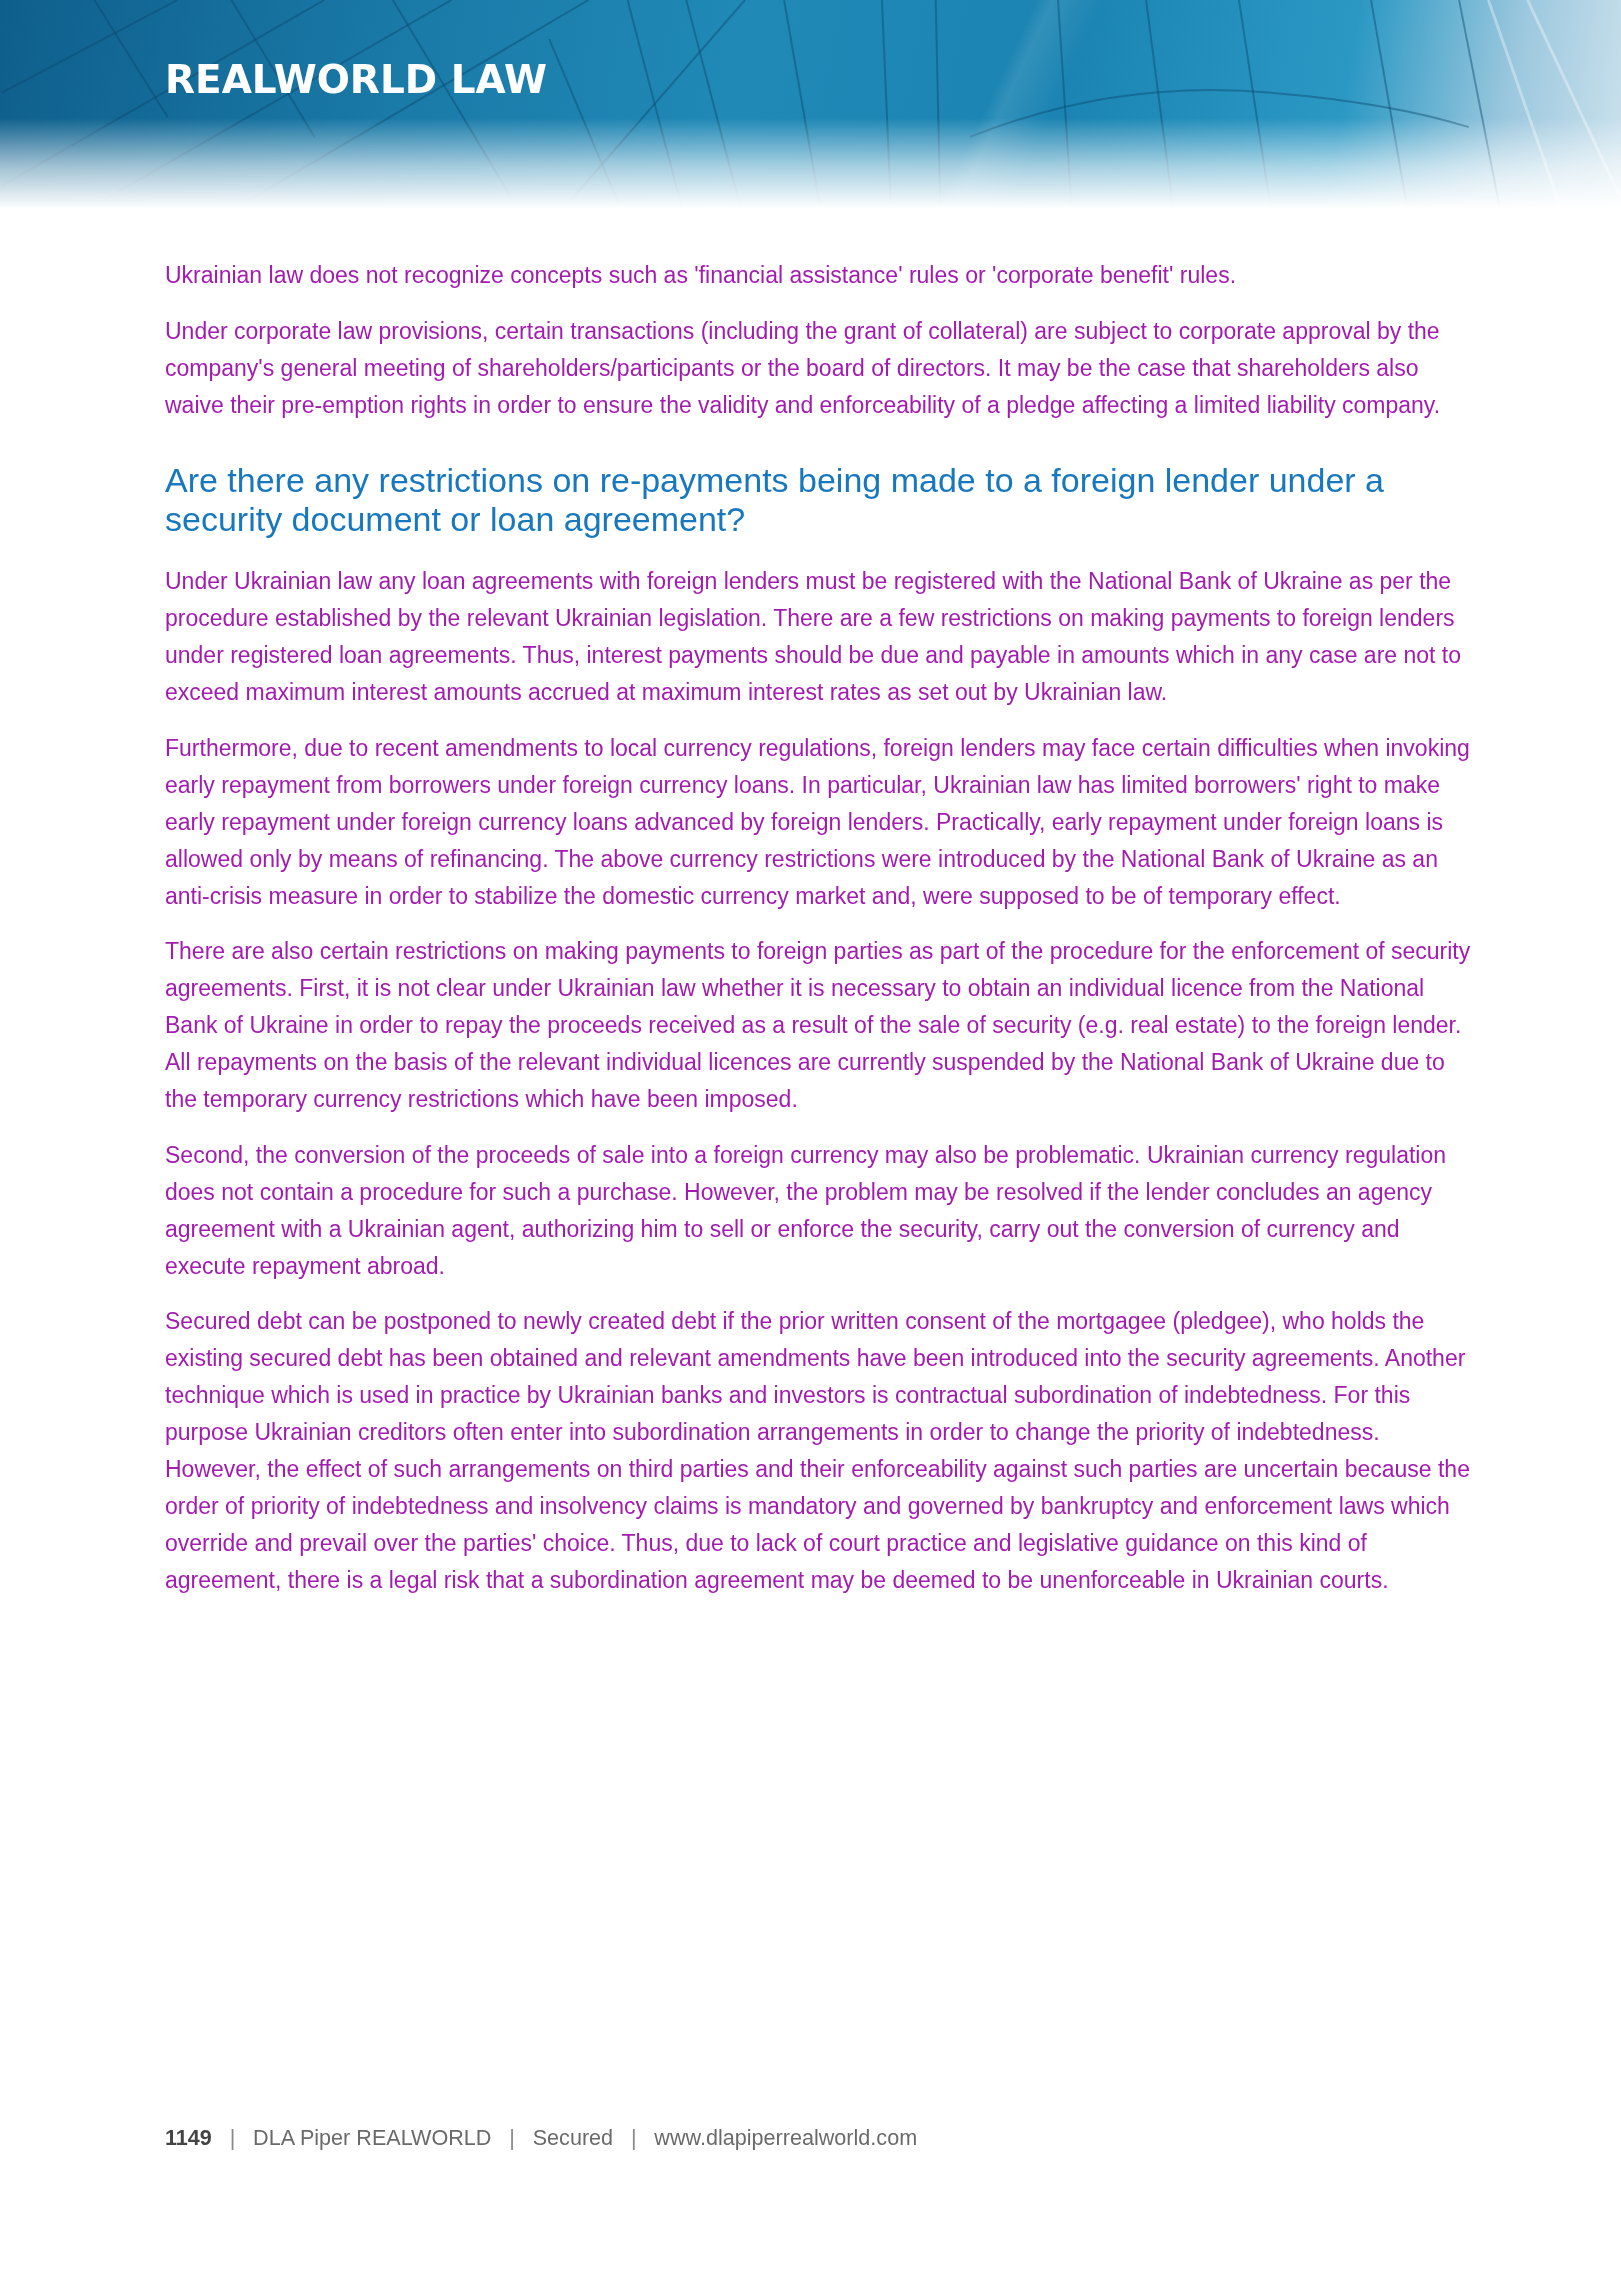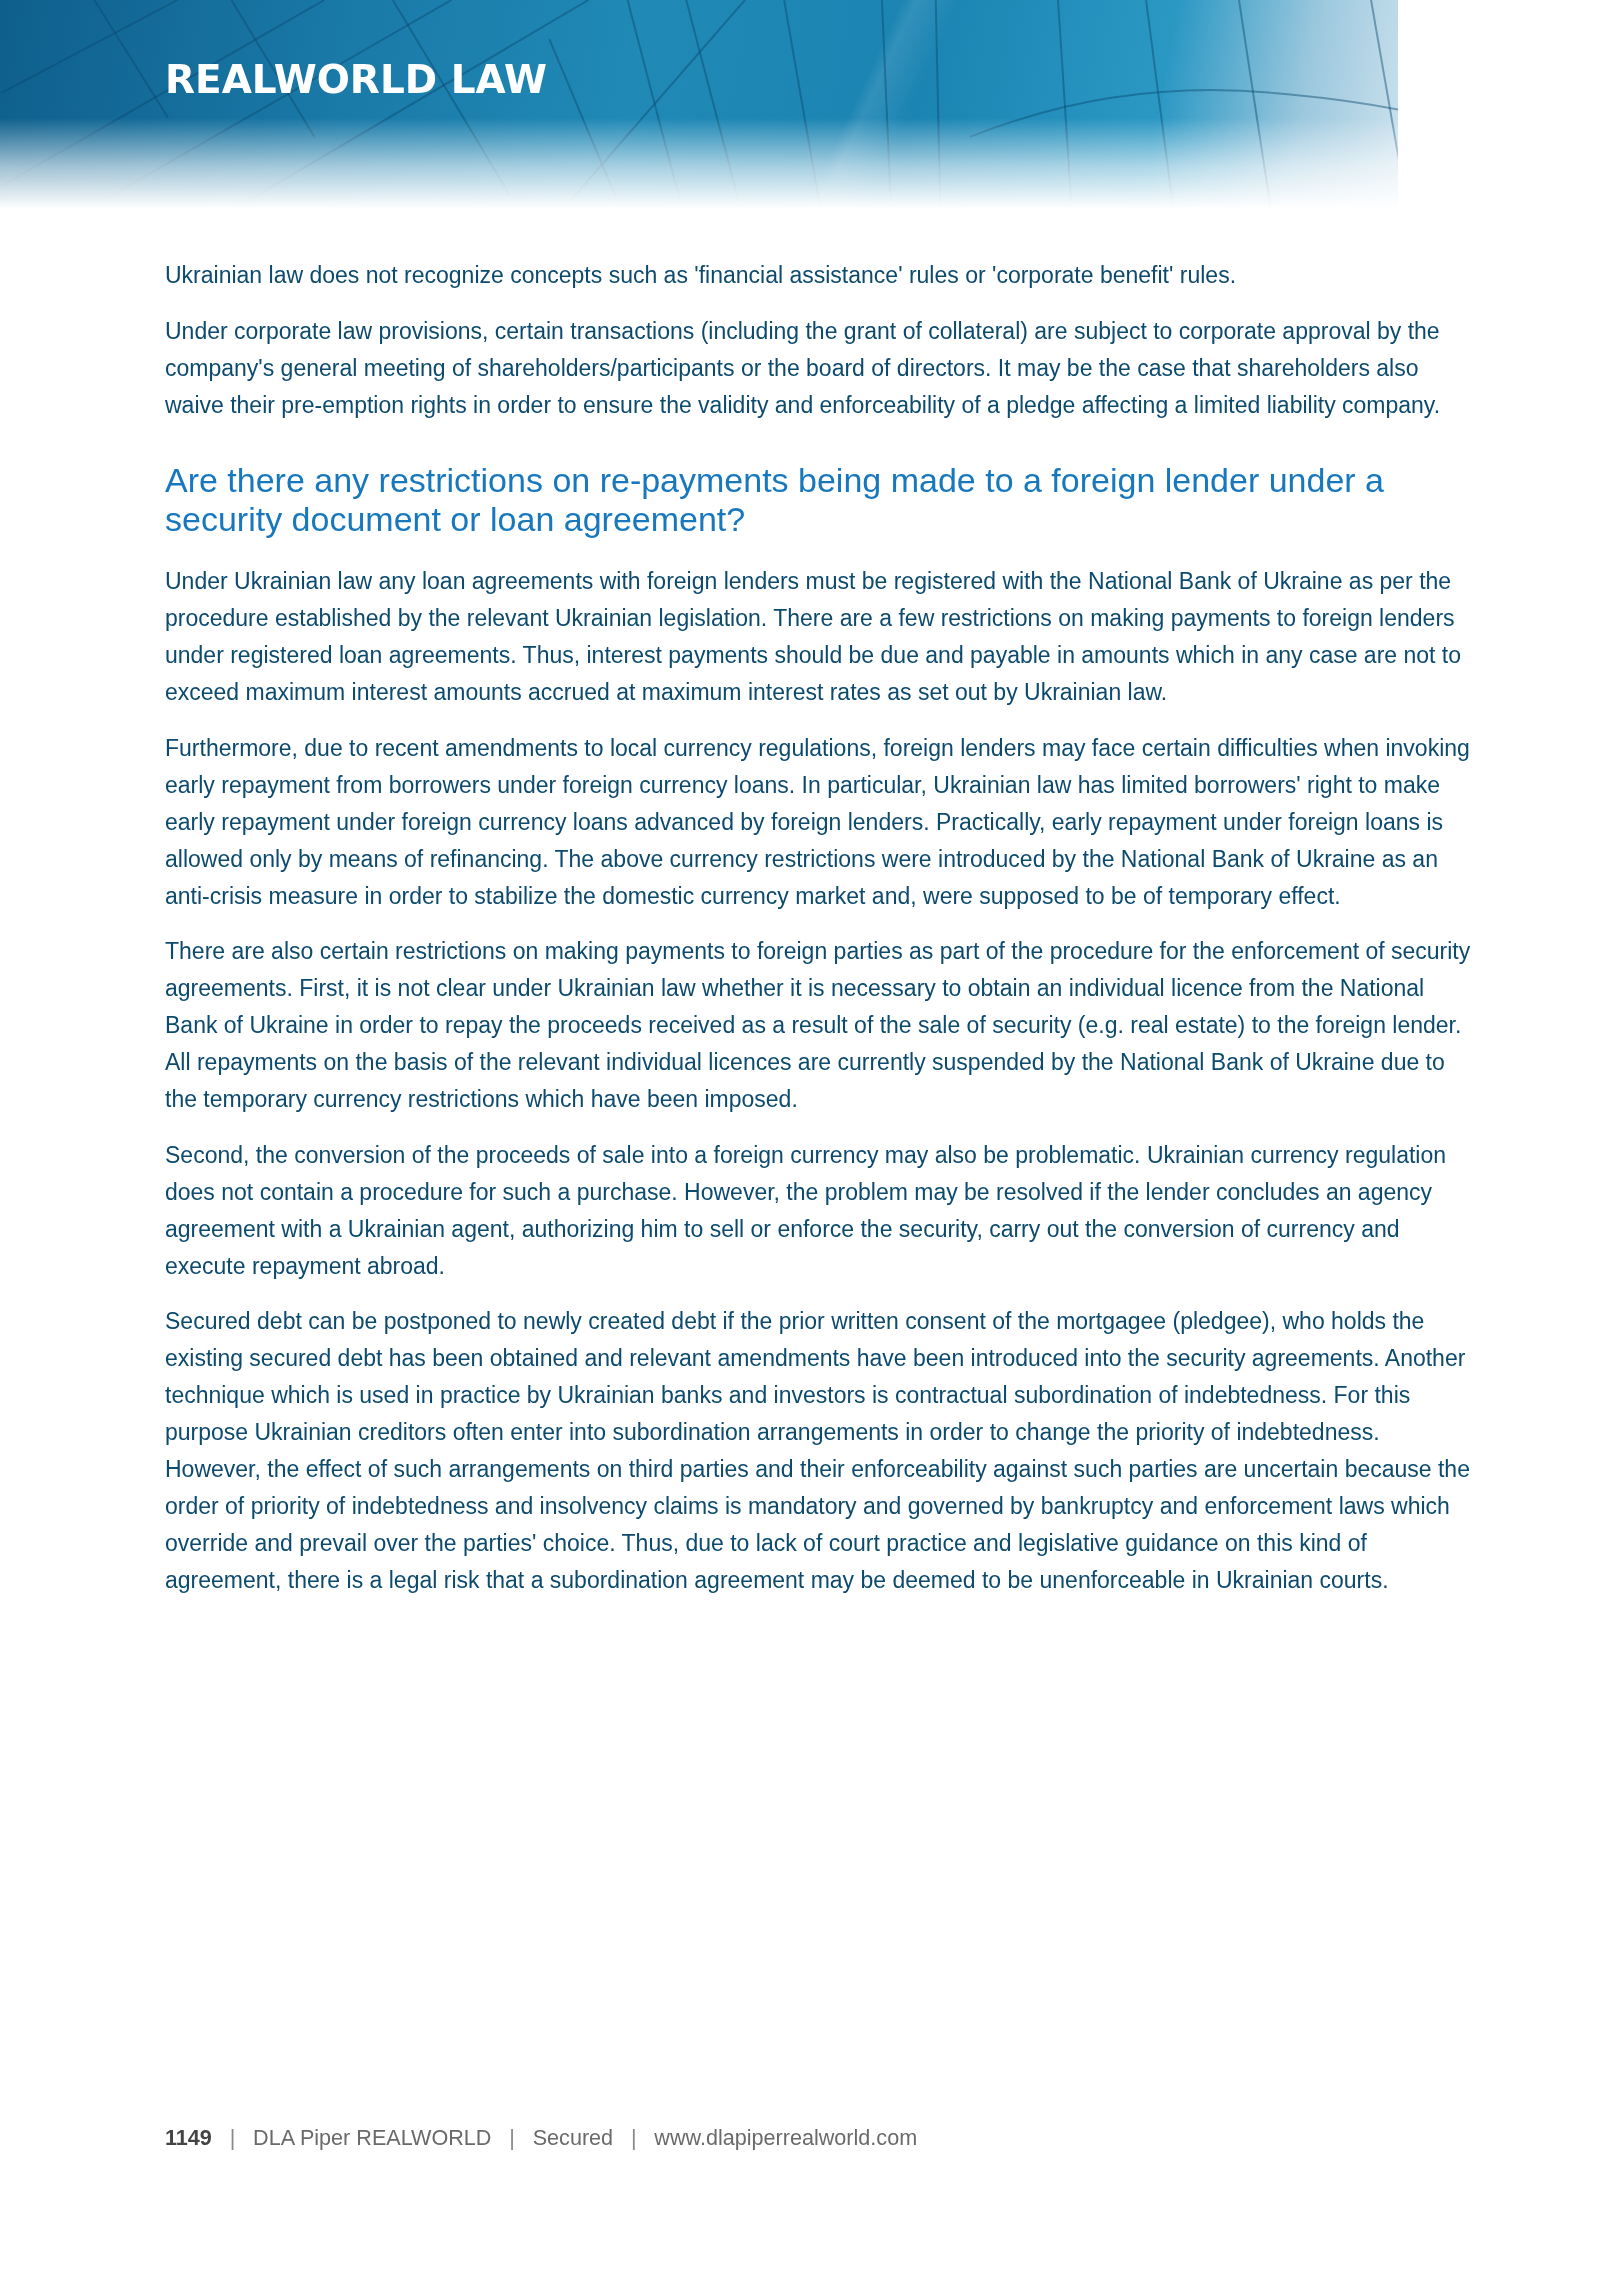--- a/index.html
+++ b/index.html
@@ -1,32 +1,32 @@
 <!DOCTYPE html>
 <html><head>
 <meta charset="utf-8">
 <style>
   html, body { margin: 0; padding: 0; background: #ffffff; }
   body { width: 1621px; height: 2293px; position: relative; overflow: hidden;
          font-family: "Liberation Sans", "DejaVu Sans", sans-serif; }
-  .banner { position: absolute; left: 0; top: 0; width: 1398px; height: 225px; overflow: hidden; }
+  .banner { position: absolute; left: 0; top: 0; width: 1621px; height: 225px; overflow: hidden; }
   .banner-bg { position: absolute; inset: 0;
     background:
       linear-gradient(115deg, rgba(255,255,255,0) 0%, rgba(255,255,255,0) 60%, rgba(255,255,255,0.10) 61%, rgba(255,255,255,0) 64%),
       linear-gradient(100deg, #0f5f8c 0%, #1a7aa8 25%, #2089b6 45%, #1b84b2 65%, #2b98c4 82%, #9cc8de 92%, #cfe3ee 100%);
   }
   .banner-lines { position: absolute; inset: 0; }
   .banner-fade { position: absolute; left: 0; right: 0; top: 118px; bottom: 0;
     background: linear-gradient(to bottom, rgba(255,255,255,0) 0%, rgba(255,255,255,0.6) 45%, #ffffff 85%); }
   .banner-title { position: absolute; left: 165px; top: 57px; margin: 0;
     font-family: "DejaVu Sans", "Liberation Sans", sans-serif; font-weight: bold;
     font-size: 39px; letter-spacing: 0px; color: #ffffff; }
 
   .content { position: absolute; left: 165px; top: 257px; width: 1313px; }
-  .para { margin: 0 0 18.6px 0; color: #0c4a6e; font-size: 23px; line-height: 37px; }
+  .para { margin: 0 0 18.6px 0; color: #a21caf; font-size: 23px; line-height: 37px; }
   .heading { margin: 37px 0 24.5px 0; color: #1878bd; font-size: 34px; line-height: 39px; font-weight: normal; }
 
   .footer { position: absolute; left: 165px; top: 2125px; font-size: 21.6px; color: #6a6a6a; white-space: nowrap; }
   .footer .page-num { font-weight: bold; color: #444444; text-align: center; }
   .footer .sep { margin: 0 11.8px; color: #8a8a8a; }
 </style>
 </head>
 <body>
 
 <div class="banner">

